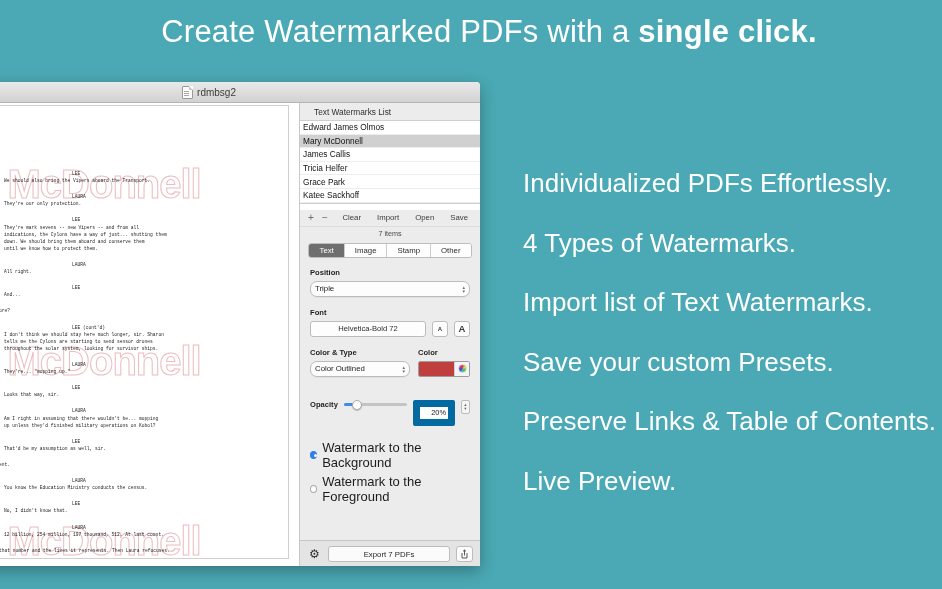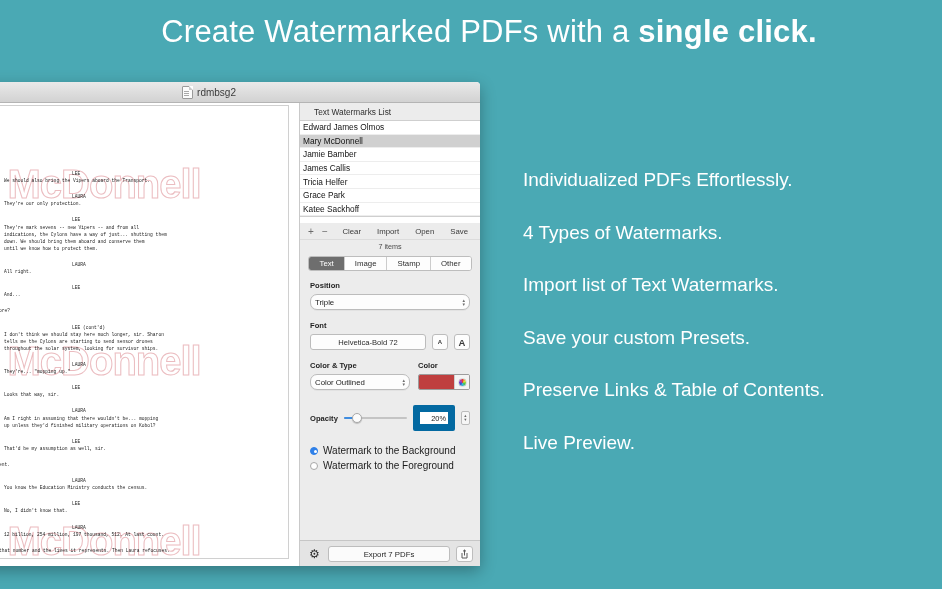--- a/index.html
+++ b/index.html
@@ -15,21 +15,21 @@
   .headline{
     position:absolute;left:18px;top:14px;width:942px;text-align:center;
     color:#ffffff;font-size:31px;letter-spacing:.2px;font-weight:400;
     white-space:nowrap;
   }
   .headline b{font-weight:700;}
 
   
   .features{position:absolute;left:523px;top:170px;width:400px;}
   .feature{
-    color:#ffffff;font-size:19px;line-height:1;margin-bottom:33.5px;white-space:nowrap;
+    color:#ffffff;font-size:26px;line-height:1;margin-bottom:33.5px;white-space:nowrap;
   }
 
   
   .window{
     position:absolute;left:-44px;top:82px;width:524px;height:484px;
     background:#ffffff;
     box-shadow:0 5px 16px rgba(0,0,0,.30);
     overflow:hidden;
     border-radius:4px 4px 0 0;
   }
@@ -175,21 +175,21 @@
   .color-wheel{
     width:14px;display:flex;align-items:center;justify-content:center;background:#f4f4f4;
     border-left:1px solid #cfcfcf;
   }
   .wheel{
     width:9px;height:9px;border-radius:50%;
     background:conic-gradient(#e23b3b,#e9e23a,#4cc24c,#38b5d6,#3a48c9,#a93ad0,#e23b3b);
     border:1px solid #d7d7d7;box-sizing:border-box;
   }
 
-  .opacity-row{display:flex;align-items:center;gap:6px;margin-top:15px;}
+  .opacity-row{display:flex;align-items:flex-start;gap:6px;margin-top:23px;}
   .op-label{font-size:7.6px;font-weight:bold;color:#1f1f1f;}
   .slider{flex:1;position:relative;height:10px;display:flex;align-items:center;}
   .track{height:2.5px;width:100%;background:#c4c4c4;border-radius:2px;}
   .track-fill{position:absolute;left:0;height:2.5px;width:20%;background:#3f8de0;border-radius:2px;}
   .knob{
     position:absolute;left:17%;width:8px;height:8px;border-radius:50%;
     background:#fcfcfc;border:1px solid #a9a9a9;box-shadow:0 1px 1px rgba(0,0,0,.2);
   }
   .op-field{
     width:26px;height:12px;background:#ffffff;border:7px solid #0369a1;border-radius:2px;
@@ -206,21 +206,21 @@
   .radio-row{display:flex;align-items:center;gap:5px;margin-bottom:4px;}
   .radio{
     width:8px;height:8px;border-radius:50%;background:#ffffff;border:1px solid #a8a8a8;
     box-sizing:border-box;
   }
   .radio.on{background:#2f80e8;border-color:#2f80e8;position:relative;}
   .radio.on:after{
     content:"";position:absolute;left:2.5px;top:2.5px;width:3px;height:3px;border-radius:50%;
     background:#ffffff;
   }
-  .radio-label{font-size:10px;color:#1c1c1c;}
+  .radio-label{font-size:13px;color:#1c1c1c;}
 
   .footer{
     height:26px;background:#e4e4e4;border-top:1px solid #c6c6c6;
     display:flex;align-items:center;padding:0 7px;gap:6px;
   }
   .gear{
     width:15px;height:15px;display:flex;align-items:center;justify-content:center;
     font-size:12px;color:#303030;
   }
   .export-btn{
@@ -323,21 +323,20 @@
         </div>
       </div>
 
       <div class="inspector">
 
         <div class="list-header">Text Watermarks List</div>
 
         <div class="wm-list" id="wm-list">
             <div class="wm-row">Edward James Olmos</div>
             <div class="wm-row selected">Mary McDonnell</div>
-            <div class="wm-row">Jamie Bamber</div>
             <div class="wm-row">James Callis</div>
             <div class="wm-row">Tricia Helfer</div>
             <div class="wm-row">Grace Park</div>
             <div class="wm-row">Katee Sackhoff</div>
           </div>
         <div class="wm-list-filler"></div>
 
         <div class="list-toolbar">
           <span class="plus">+</span>
           <span class="minus">−</span>

